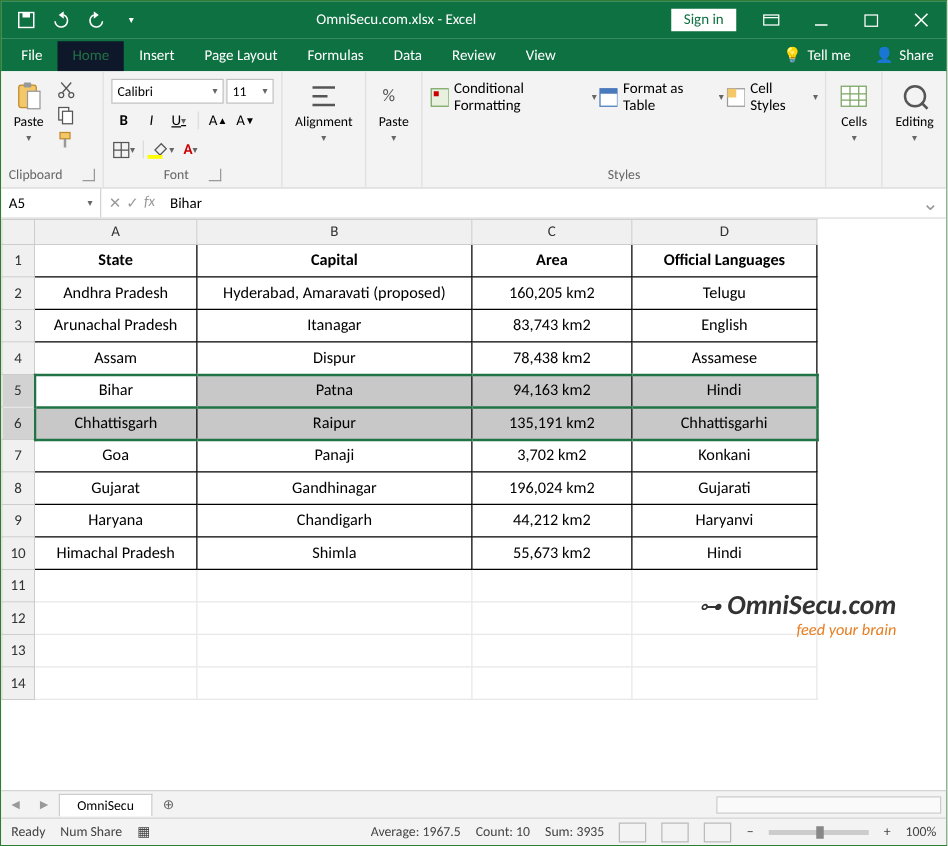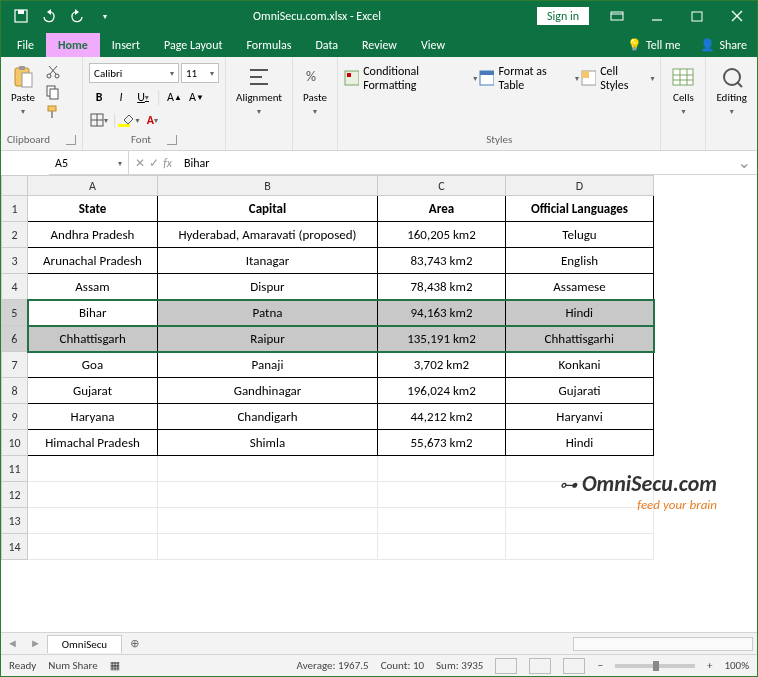--- a/index.html
+++ b/index.html
@@ -11,42 +11,42 @@
 .titlebar .qat { display:flex; gap:4px; padding:0 8px; align-items:center; }
 .titlebar .qat-btn { width:24px; height:24px; display:flex; align-items:center; justify-content:center; color:#fff; cursor:pointer; }
 .titlebar .title { flex:1; text-align:center; }
 .titlebar .signin { background:#fff; color:#0e7141; padding:2px 10px; font-size:12px; margin-right:8px; cursor:pointer;margin-left:28px; }
 .titlebar .wbtns { display:flex; }
 .titlebar .wbtn { width:40px; height:30px; display:flex; align-items:center; justify-content:center; cursor:pointer; }
 
 
 .tabs { background:#0e7141; height:26px; display:flex; align-items:flex-end; color:#fff; font-size:12px; padding-left:4px; }
 .tab { padding:5px 12px; cursor:pointer; }
-.tab.active { background:#f0abfc; color:#217346;font-weight:bold; }
+.tab.active { background:#0f172a; color:#217346; }
 .tabs .spacer { flex:1; }
 .tabs .right-tab { padding:5px 10px; display:flex; align-items:center; gap:4px; cursor:pointer; }
 
 
 .ribbon { background:#f3f3f3; height:94px; border-bottom:1px solid #d4d4d4; display:flex; }
 .group { border-right:1px solid #e0e0e0; padding:2px 6px; display:flex; flex-direction:column; justify-content:space-between; }
 .group-label { text-align:center; font-size:11px; color:#666; padding-bottom:2px; display:flex; justify-content:center; align-items:center; gap:16px; }
 .group-label .launcher { width:10px; height:10px; border:1px solid #999; border-top:none; border-left:none; cursor:pointer; position:relative; }
 .group-body { display:flex; gap:4px; align-items:flex-start; padding-top:4px; }
 .big-btn { display:flex; flex-direction:column; align-items:center; gap:2px; font-size:11px; cursor:pointer; padding:2px 4px; }
 .big-btn .icon { width:24px; height:24px; }
 .small-col { display:flex; flex-direction:column; gap:2px; }
 .small-btn { width:20px; height:18px; display:flex; align-items:center; justify-content:center; cursor:pointer; font-size:12px; }
 .font-row { display:flex; gap:2px; align-items:center; }
 .font-select { border:1px solid #c0c0c0; background:#fff; height:20px; font-size:11px; padding:0 4px; display:flex; align-items:center; cursor:pointer; }
 .styles-row { display:flex; flex-direction:row; gap:2px; font-size:12px;align-items:flex-end; }
 .styles-row .item { display:flex; align-items:center; gap:4px; cursor:pointer; padding:1px 0; }
 .drop-arrow { font-size:8px; color:#666; }
 
 
-.formula-bar { height:24px; border-bottom:1px solid #d4d4d4; display:flex; align-items:center; background:#fff;margin-left:48px; }
+.formula-bar { height:24px; border-bottom:1px solid #d4d4d4; display:flex; align-items:center; background:#fff; }
 .name-box { width:80px; border-right:1px solid #d4d4d4; padding:0 6px; font-size:12px; display:flex; align-items:center; justify-content:space-between; height:100%; }
 .fx-icons { display:flex; gap:4px; padding:0 6px; color:#999; }
 .fx-icons span { cursor:pointer; font-size:12px; }
 .formula-input { flex:1; padding:0 6px; font-size:12px; }
 
 
 .grid-area { flex:1; display:flex; overflow:hidden; background:#fff; position:relative; }
 .grid-scroll { flex:1; overflow:auto; }
 table.sheet { border-collapse:collapse; table-layout:fixed; }
 .sheet th { background:#f0f0f0; font-weight:normal; font-size:12px; border:1px solid #ccc; color:#333; text-align:center; height:20px; position:sticky; }

